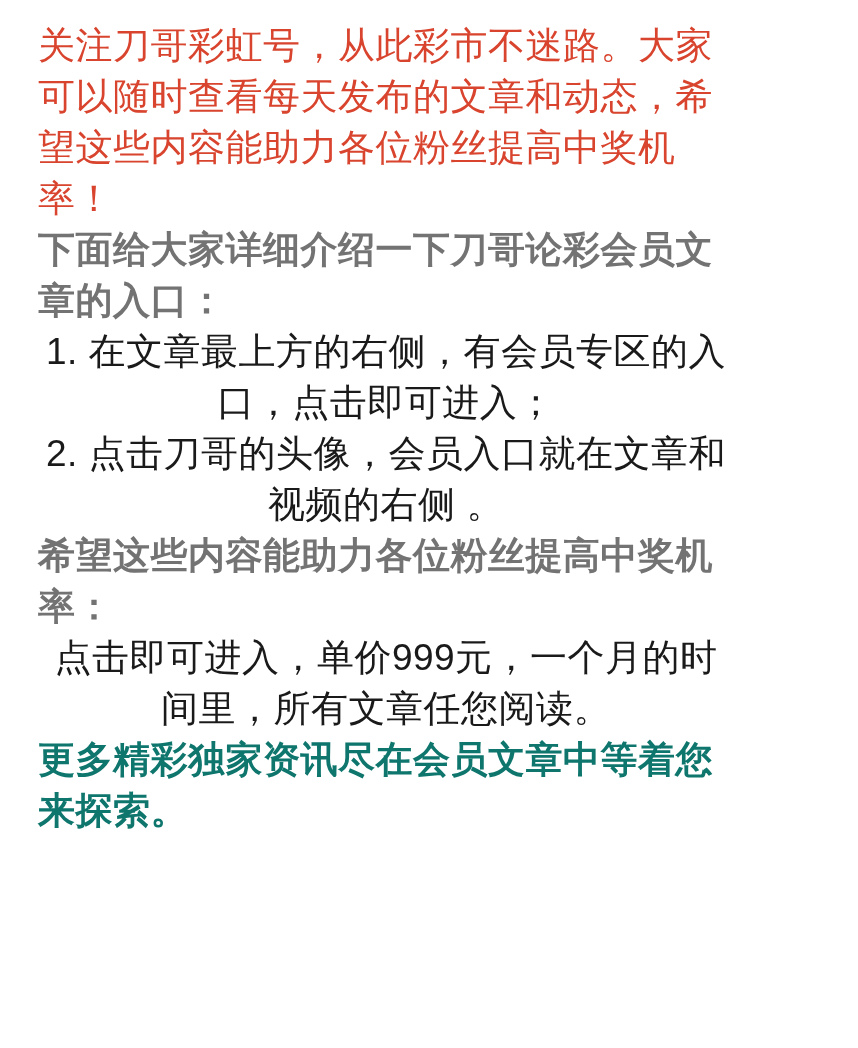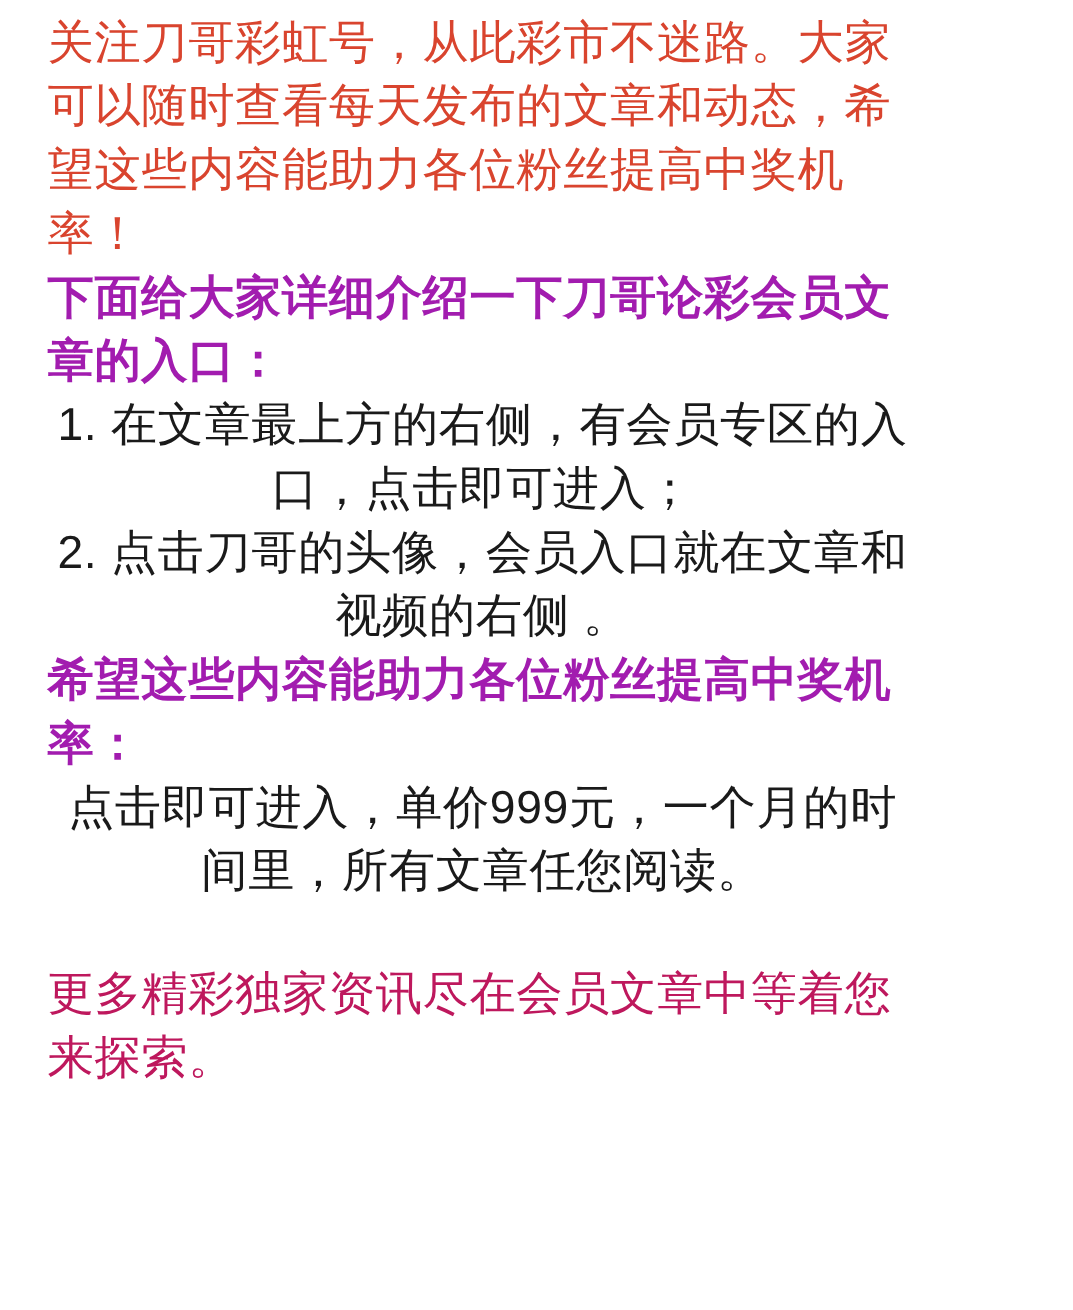--- a/index.html
+++ b/index.html
@@ -9,47 +9,46 @@
   }
   body {
     width: 858px;
     min-height: 1048px;
     font-family: "Liberation Sans", "DejaVu Sans", sans-serif;
   }
   .page {
     width: 760px;
     min-height: 1048px;
     box-sizing: border-box;
-    padding: 8px 26px 10px 38px;
+    padding: 20px 26px 10px 38px;
     background: #ffffff;
   }
   .para {
     margin: 0;
     font-size: 37px;
     line-height: 51px;
     letter-spacing: 0.5px;
     word-break: break-word;
   }
   .red {
     color: #d9442e;
     font-weight: 400;
   }
   .bold-black {
-    color: #a21caf;
+    color: #737373;
     font-weight: bold;
   }
   .black {
     color: #1a1a1a;
     font-weight: 400;
     text-align: center;
   }
   .blue {
-    color: #be185d;
-    font-weight: 400;
-    margin-top: 47px;
+    color: #0f766e;
+    font-weight: 700;
   }
 </style>
 </head>
 <body>
 
 <div class="page">
   <p class="para red">关注刀哥彩虹号，从此彩市不迷路。大家可以随时查看每天发布的文章和动态，希望这些内容能助力各位粉丝提高中奖机率！</p>
   <p class="para bold-black">下面给大家详细介绍一下刀哥论彩会员文章的入口：</p>
   <p class="para black">1. 在文章最上方的右侧，有会员专区的入口，点击即可进入；</p>
   <p class="para black">2. 点击刀哥的头像，会员入口就在文章和视频的右侧 。</p>

